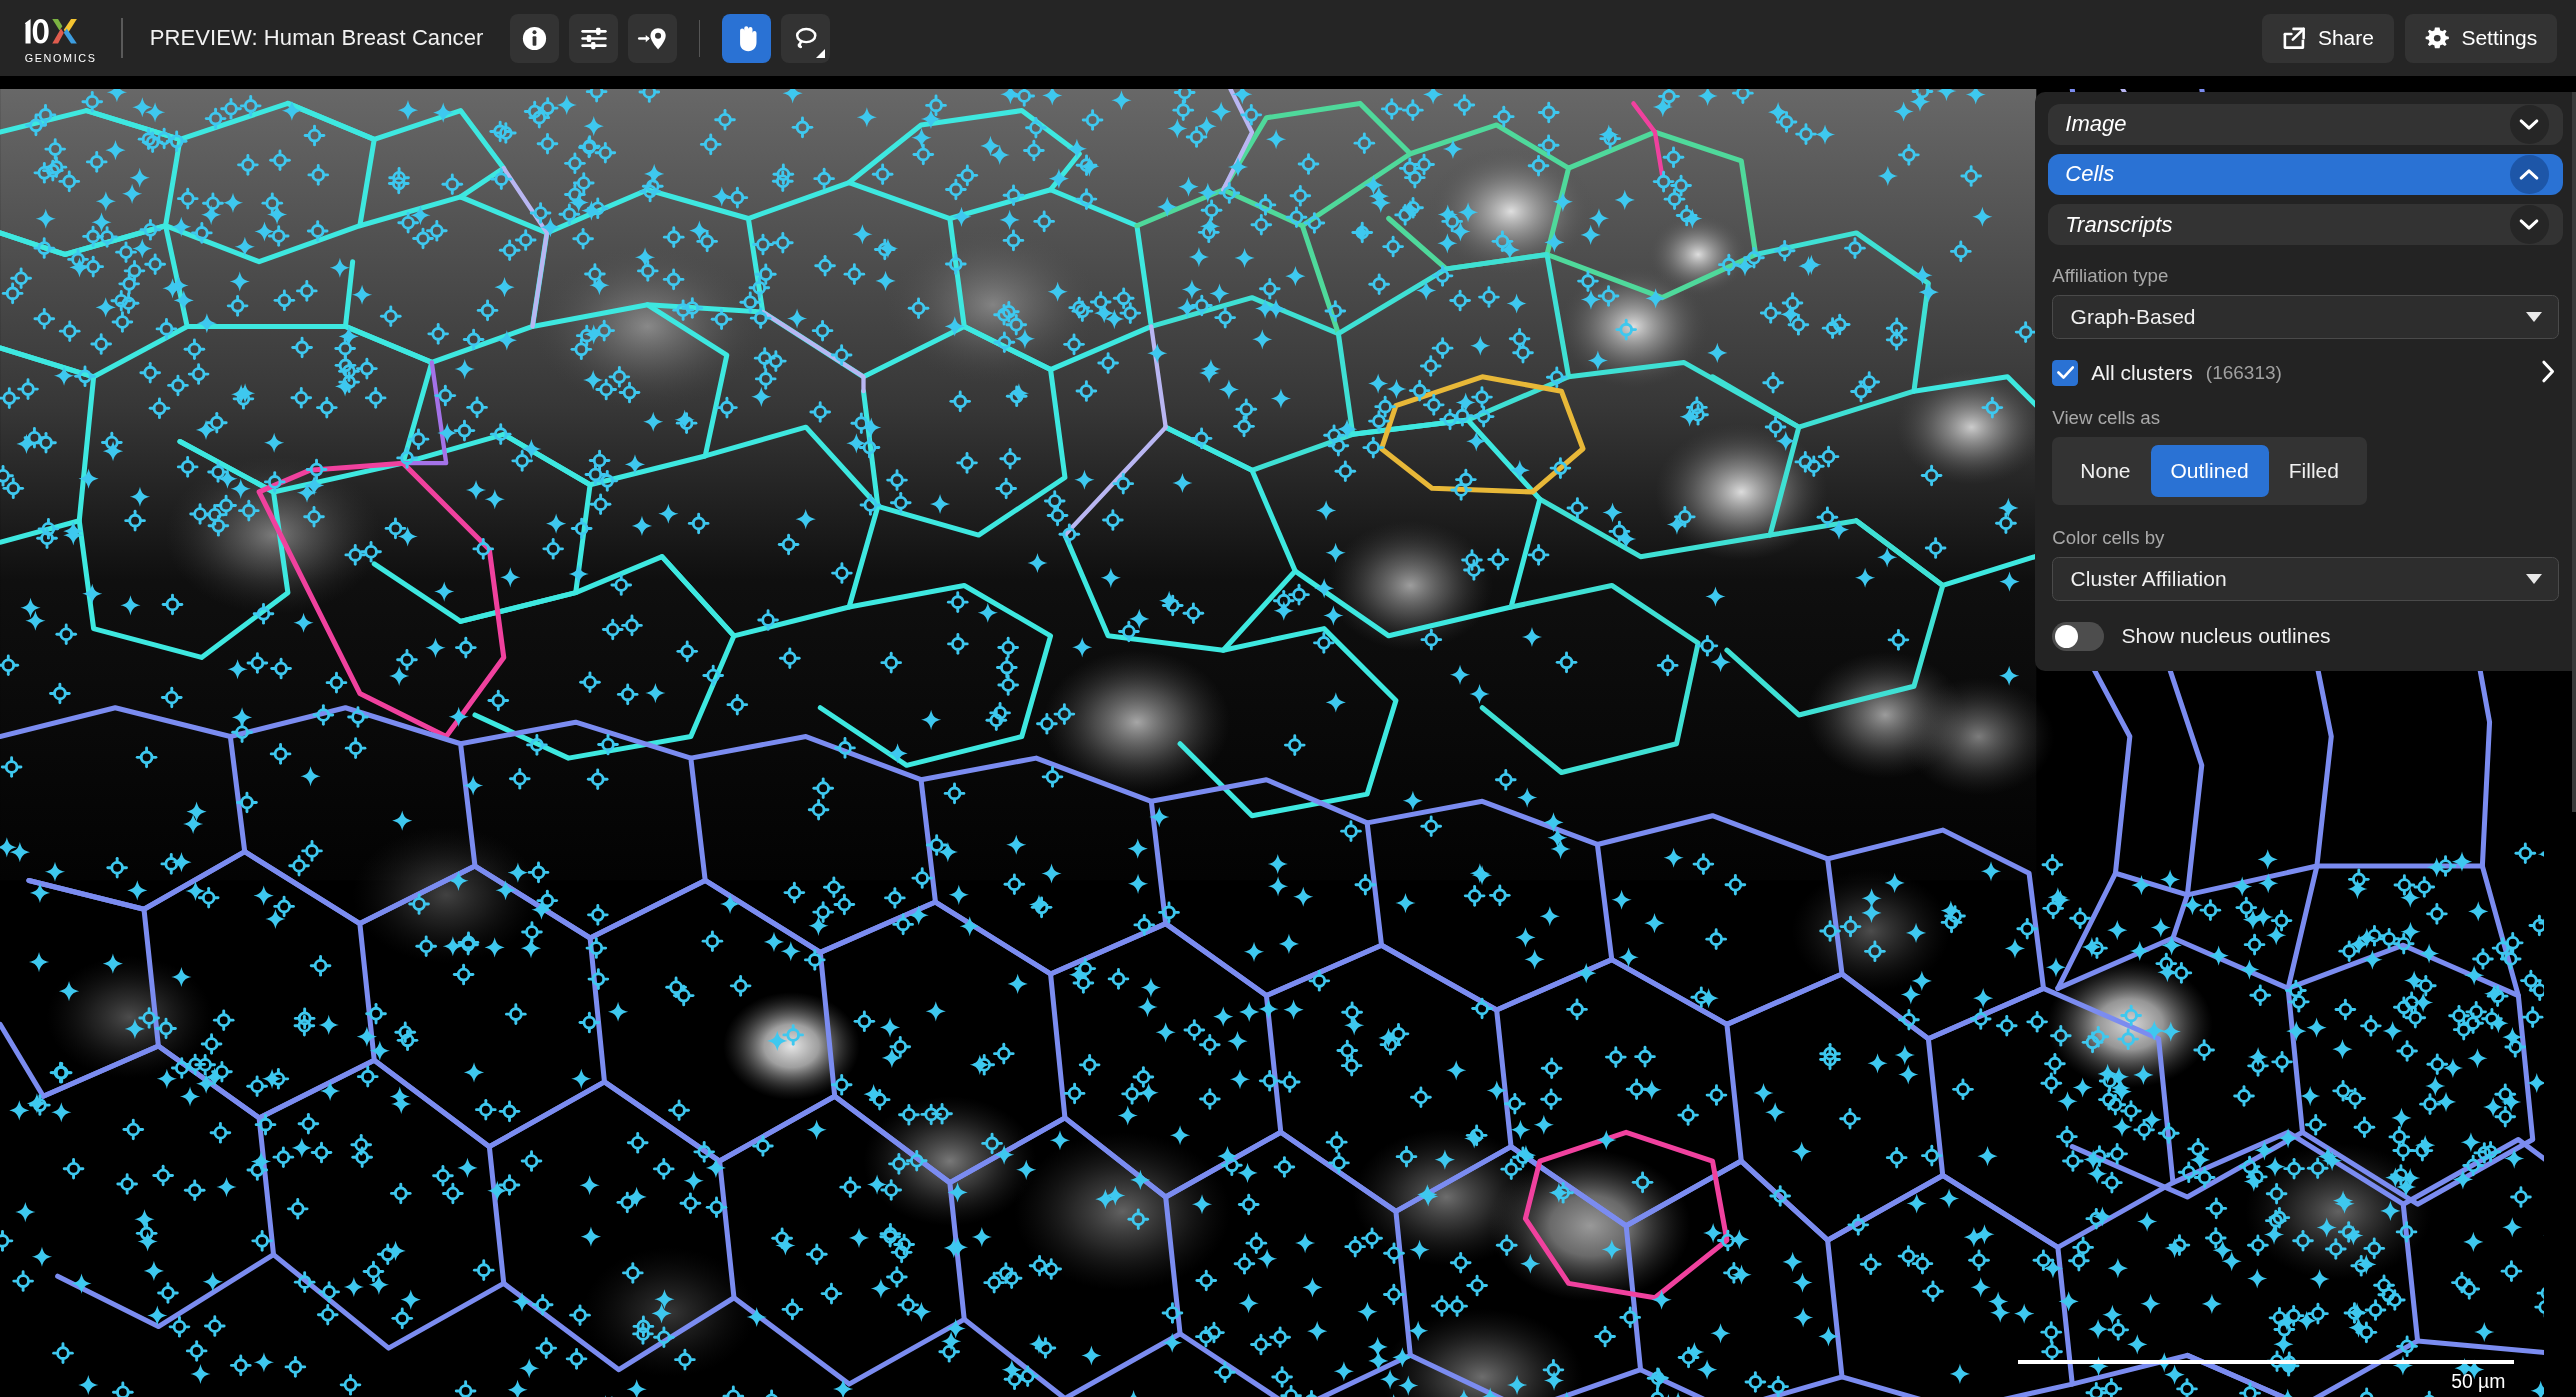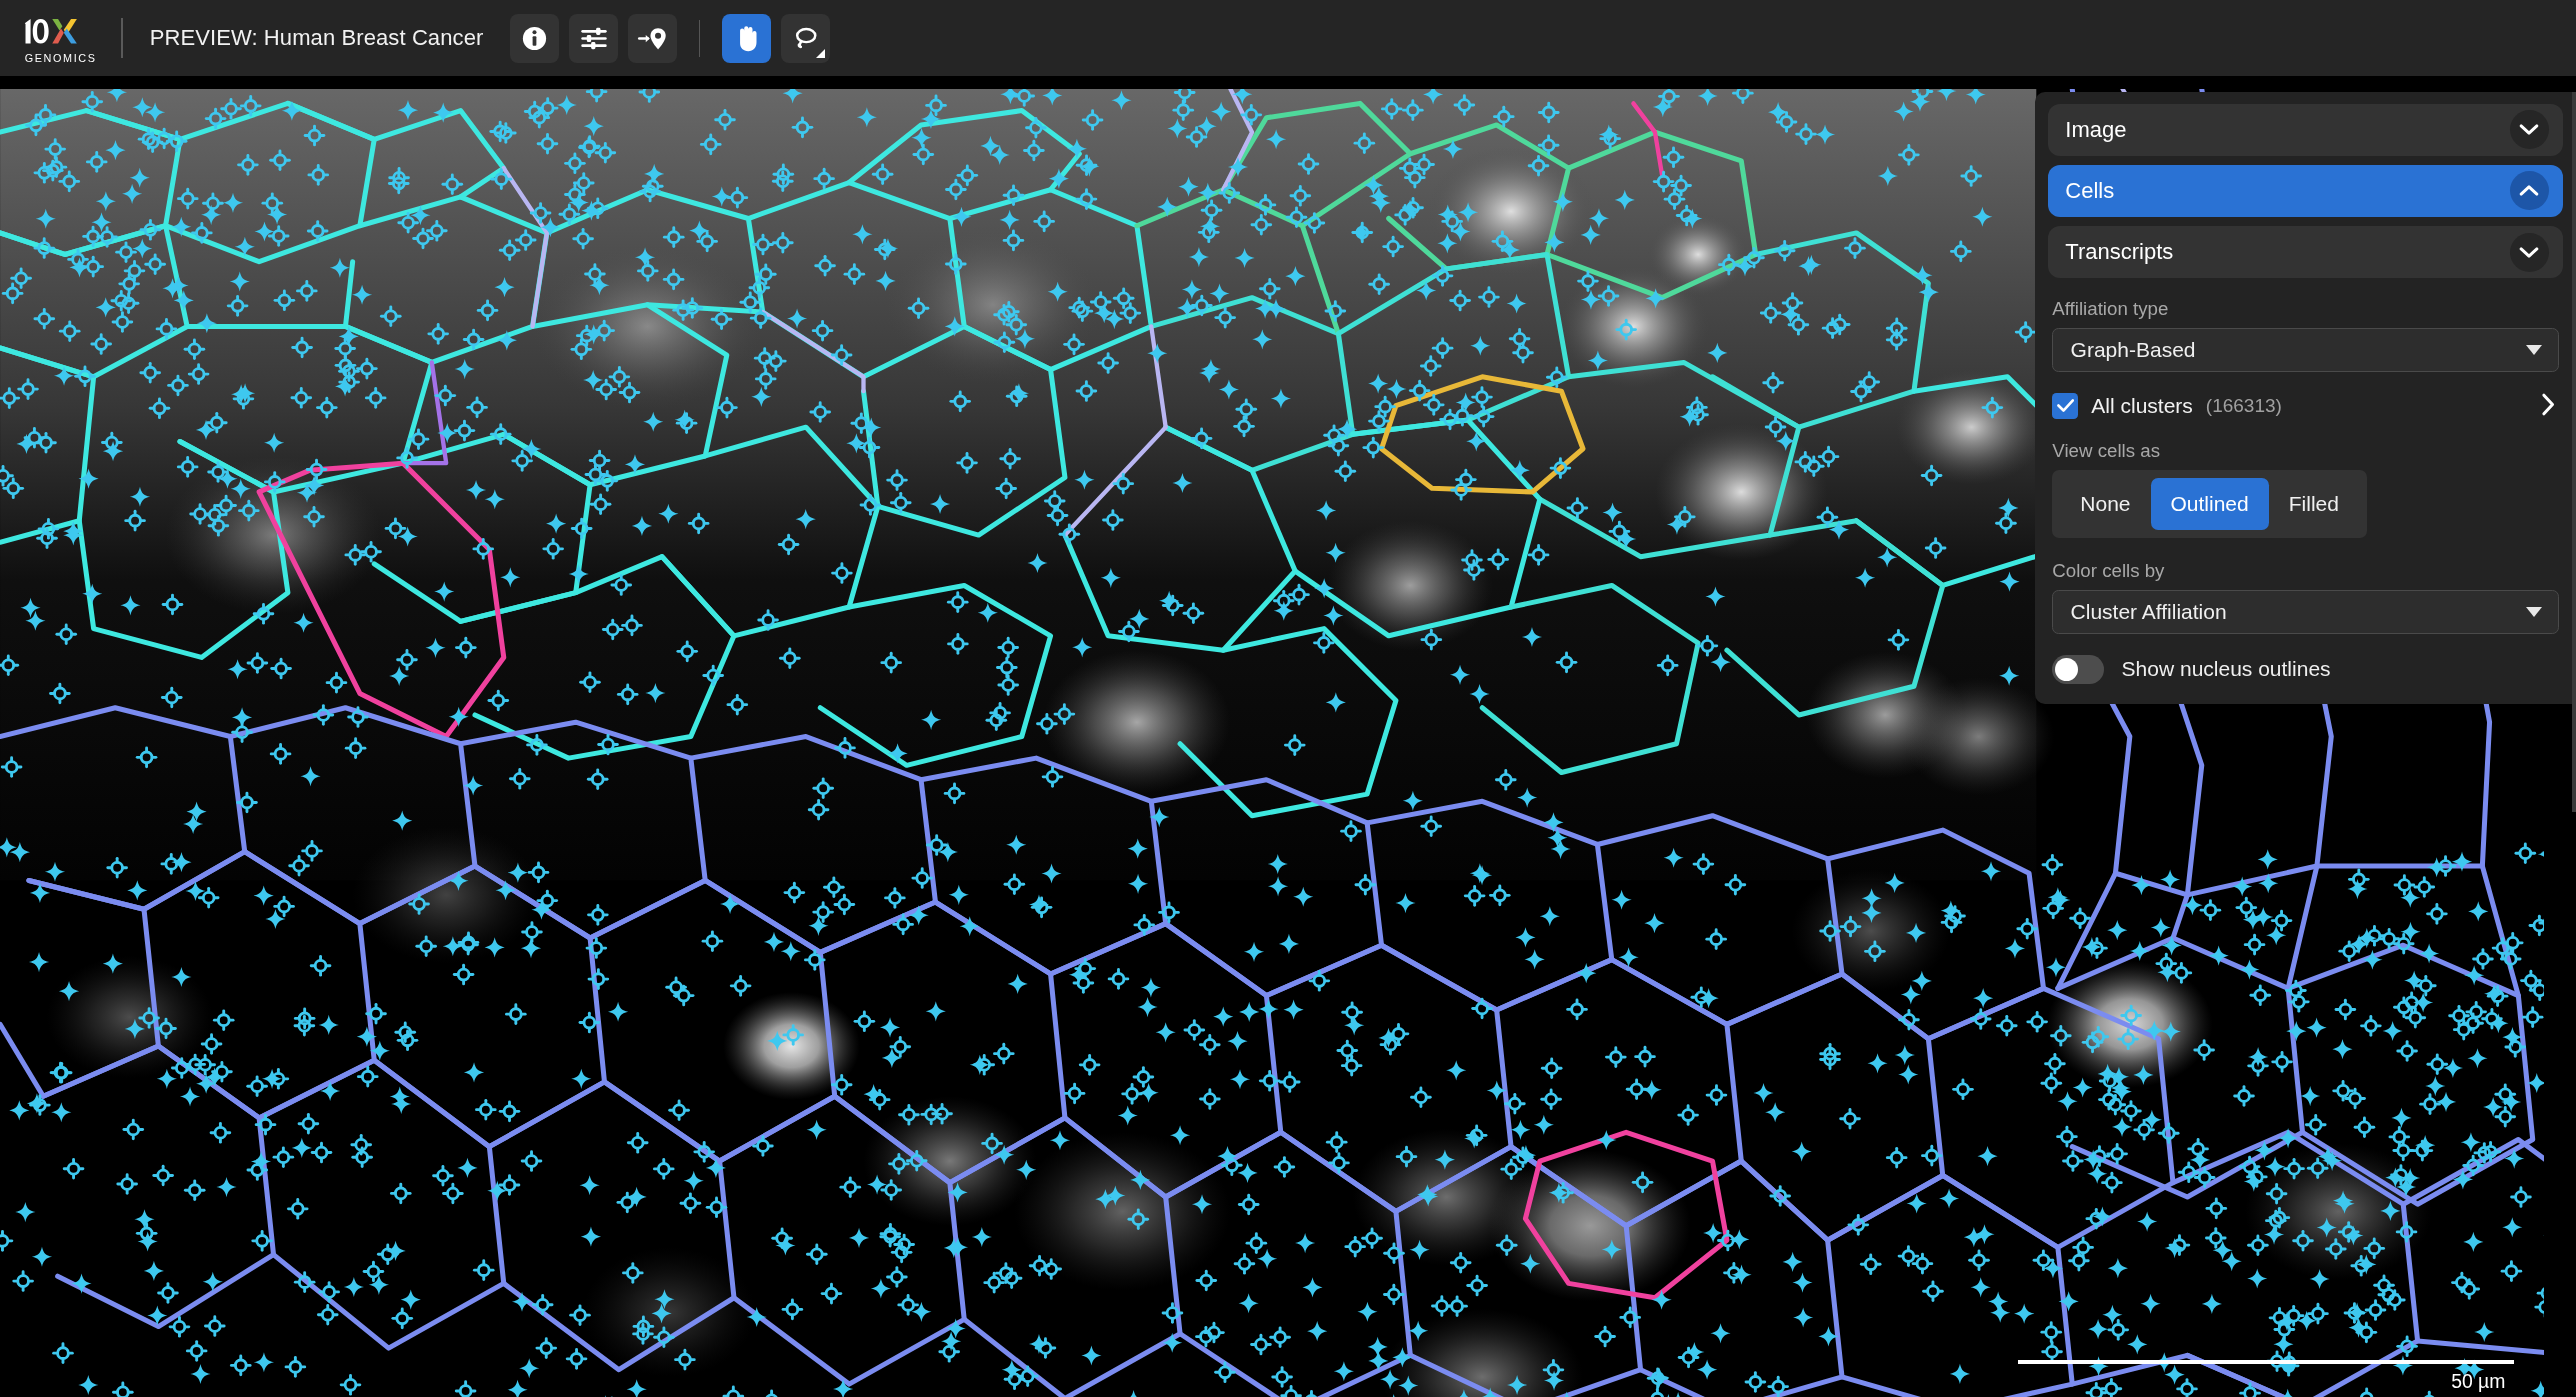--- a/index.html
+++ b/index.html
@@ -76,23 +76,23 @@
     background: #232323;
     border-radius: 10px 0 0 10px;
     padding: 11.5px 13px 17.3px 13px;
     z-index: 30;
   }
   .panel-scroll-track {
     position: absolute; right: 0; top: 92px; width: 3.6px; height: 720px;
     background: #3a3a3a; z-index: 31;
   }
   .acc-head {
-    height: 52px; border-radius: 12px; background: #333333;
+    height: 41px; border-radius: 12px; background: #333333;
     display: flex; align-items: center; justify-content: space-between;
-    padding: 0 14.4px 0 17.3px; margin-bottom: 9.4px; cursor: pointer;
+    padding: 0 14.4px 0 17.3px; margin-bottom: 9.4px; cursor: pointer; font-style: italic;
   }
   .acc-head.active { background: #2a72d4; }
   .acc-title { color: #ffffff; font-size: 22px; }
   .chev-btn {
     width: 39px; height: 39px; border-radius: 50%;
     background: #262626;
     display: flex; align-items: center; justify-content: center;
   }
   .acc-head.active .chev-btn { background: #1d56a8; }
 
@@ -215,20 +215,44 @@
       <button class="toolbtn">
         <svg width="29" height="29" viewBox="0 0 40 40">
           <ellipse cx="21" cy="16" rx="12.5" ry="9" fill="none" stroke="#fff" stroke-width="3.4"></ellipse>
           <path d="M14 24 C12 28 11 30 13.5 31.5" fill="none" stroke="#fff" stroke-width="3.4" stroke-linecap="round"></path>
           <path d="M13.5 31.5 C10.5 31.5 10 29 11.5 28" fill="none" stroke="#fff" stroke-width="3.2" stroke-linecap="round"></path>
         </svg>
         <span class="corner-tri"></span>
       </button>
     </div>
 
+    <div class="topbar-right">
+      <button class="pillbtn">
+        <svg width="24.5" height="24.5" viewBox="0 0 34 34">
+          <path d="M4 11 L4 30 L29 30 L29 19" fill="none" stroke="#fff" stroke-width="3.6" stroke-linejoin="round"></path>
+          <path d="M4 11 L13 11" fill="none" stroke="#fff" stroke-width="3.6" stroke-linecap="round"></path>
+          <path d="M16 4 L30 4 L30 17" fill="none" stroke="#fff" stroke-width="3.6" stroke-linejoin="round" stroke-linecap="round"></path>
+          <line x1="30" y1="4" x2="15" y2="19" stroke="#fff" stroke-width="3.6" stroke-linecap="round"></line>
+        </svg>
+        <span>Share</span>
+      </button>
+
+      <button class="pillbtn">
+        <svg width="24.5" height="24.5" viewBox="0 0 34 34">
+          <path d="M17 2 l3.2 0 0.9 4.2 a11.3 11.3 0 0 1 3 1.25 l3.6 -2.3 2.25 2.25 -2.3 3.6
+                   a11.3 11.3 0 0 1 1.25 3 l4.2 0.9 0 3.2 -4.2 0.9 a11.3 11.3 0 0 1 -1.25 3
+                   l2.3 3.6 -2.25 2.25 -3.6 -2.3 a11.3 11.3 0 0 1 -3 1.25 l-0.9 4.2 -3.2 0 -3.2 0
+                   -0.9 -4.2 a11.3 11.3 0 0 1 -3 -1.25 l-3.6 2.3 -2.25 -2.25 2.3 -3.6
+                   a11.3 11.3 0 0 1 -1.25 -3 l-4.2 -0.9 0 -3.2 4.2 -0.9 a11.3 11.3 0 0 1 1.25 -3
+                   l-2.3 -3.6 2.25 -2.25 3.6 2.3 a11.3 11.3 0 0 1 3 -1.25 l0.9 -4.2 Z" fill="#fff"></path>
+          <circle cx="17" cy="17" r="4.6" fill="#333"></circle>
+        </svg>
+        <span>Settings</span>
+      </button>
+    </div>
   </div>
 
   <div class="viewport">
     <svg width="2576" height="1321" viewBox="0 0 3580 1836">
       <defs>
         <radialGradient id="nuc" cx="50%" cy="50%" r="50%">
           <stop offset="0%" stop-color="#e6e6e6" stop-opacity="0.95"></stop>
           <stop offset="45%" stop-color="#9a9a9a" stop-opacity="0.6"></stop>
           <stop offset="100%" stop-color="#4a4a4a" stop-opacity="0"></stop>
         </radialGradient>

